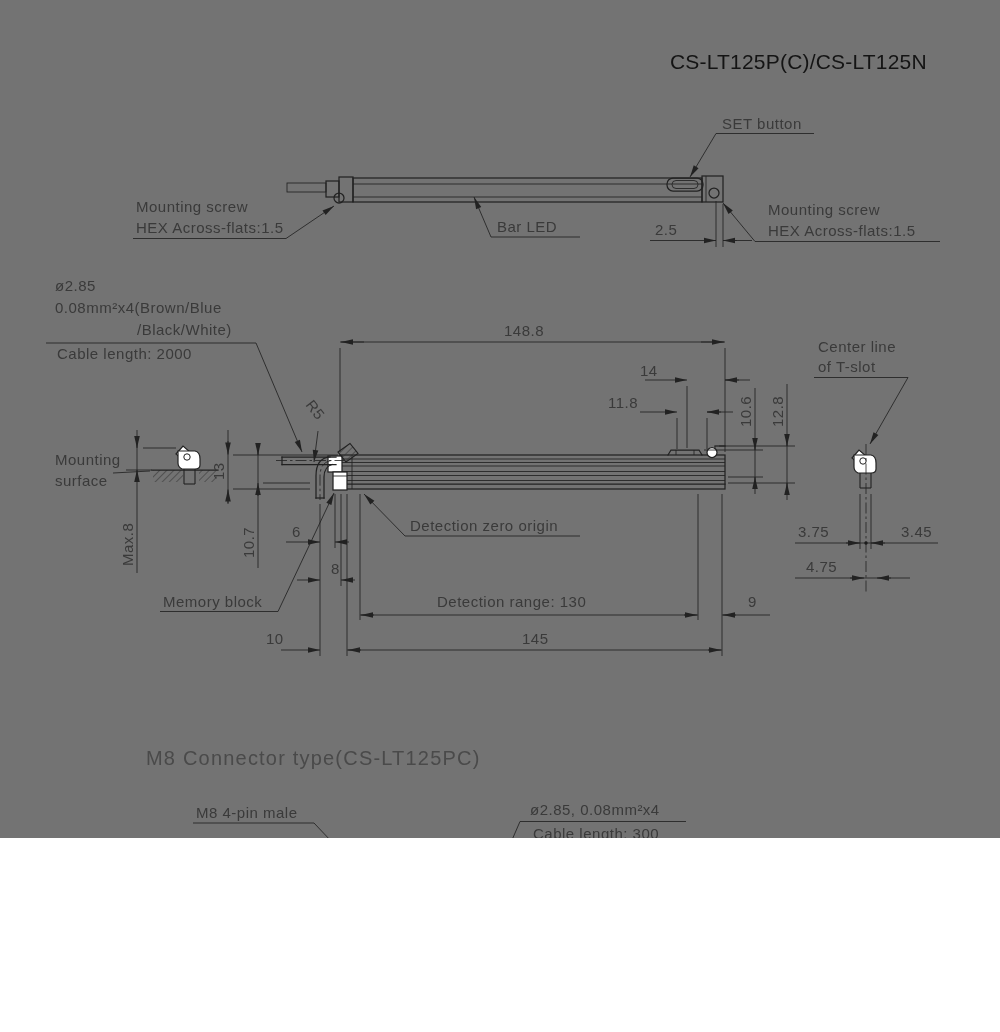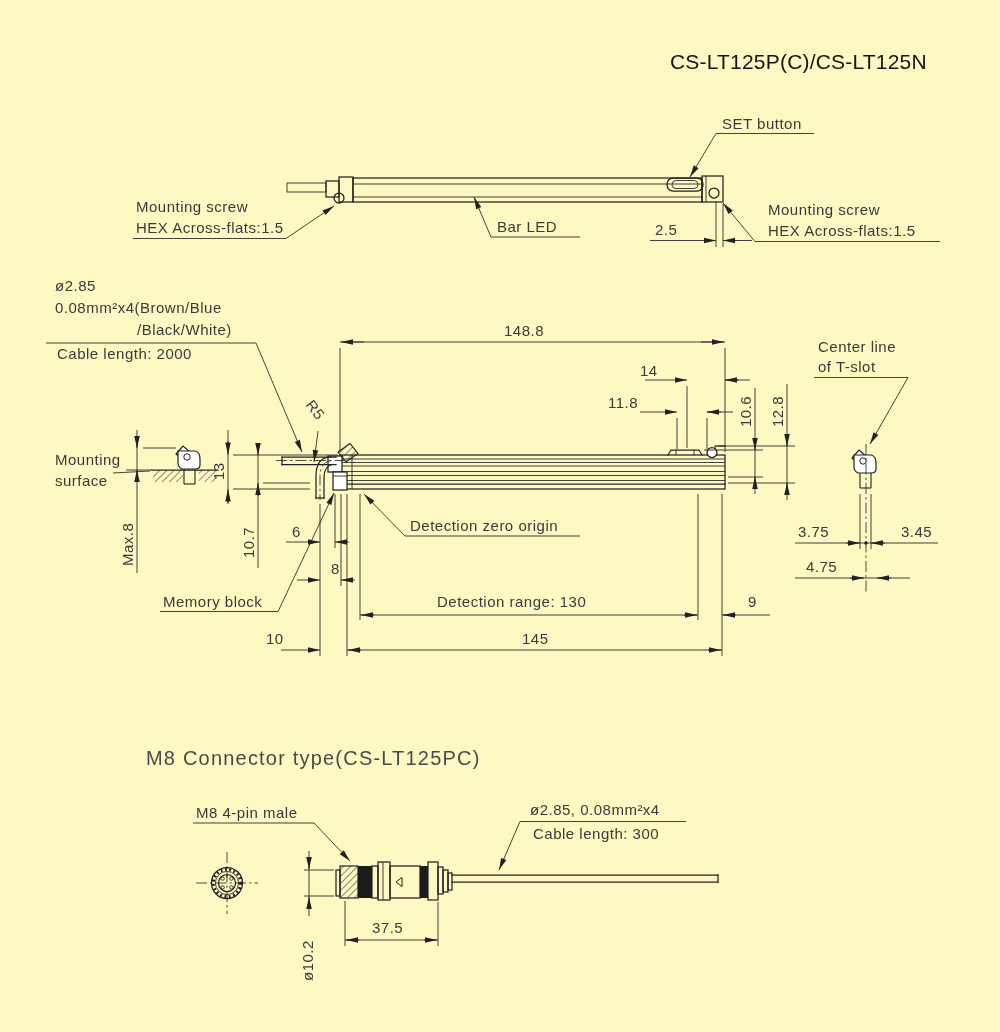--- a/index.html
+++ b/index.html
@@ -1,16 +1,16 @@
 <!DOCTYPE html>
 <html><head>
 <meta charset="utf-8">
 <style>
   html,body{margin:0;padding:0;background:#fff;}
-  .canvas{width:1000px;height:1032px;background:#fef9c3;position:relative;
+  .canvas{width:1000px;height:838px;background:#737373;position:relative;
           font-family:"Liberation Sans",sans-serif;overflow:hidden;}
   svg text{fill:#3a3a3a;font-size:15px;letter-spacing:0.5px;
            font-family:"Liberation Sans",sans-serif;}
   svg text.ttl{font-size:21px;fill:#141414;letter-spacing:0.2px;}
   svg text.hd{font-size:20px;fill:#4a4a4a;letter-spacing:1.2px;}
   .ln{stroke:#222;stroke-width:1.25;fill:none;stroke-linecap:square;}
   .tn{stroke:#222;stroke-width:0.85;fill:none;stroke-linecap:butt;}
   .cl{stroke:#222;stroke-width:0.8;fill:none;stroke-dasharray:11 3 2.5 3;}
   .fl{fill:#1c1c1c;stroke:none;}
   .wf{fill:#fff;stroke:#222;stroke-width:1.25;}

